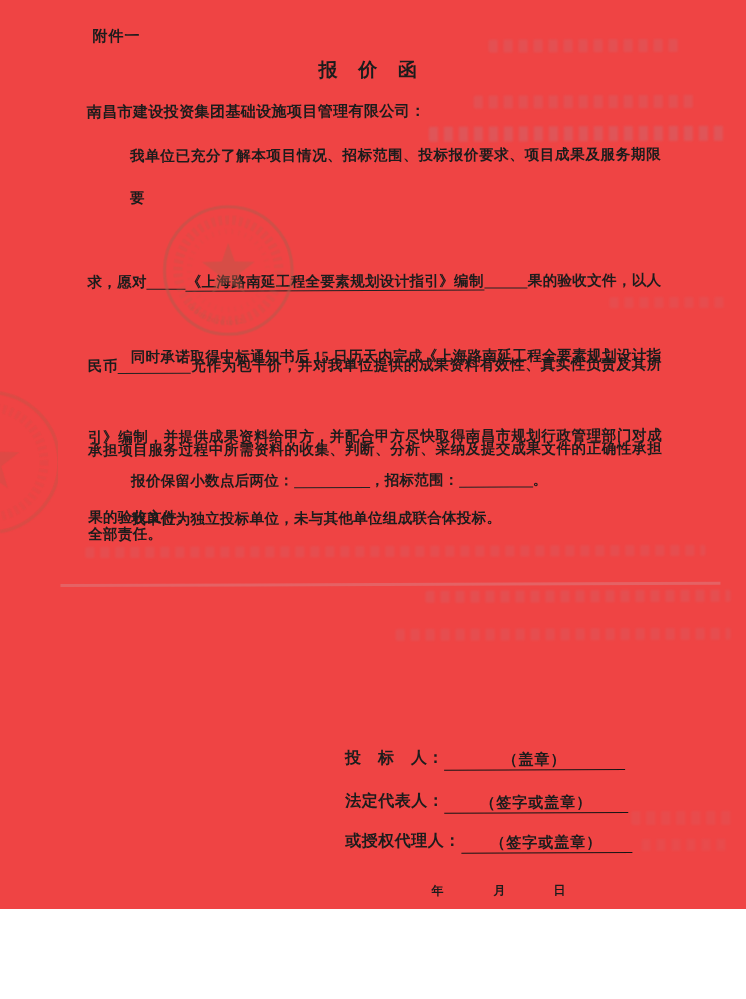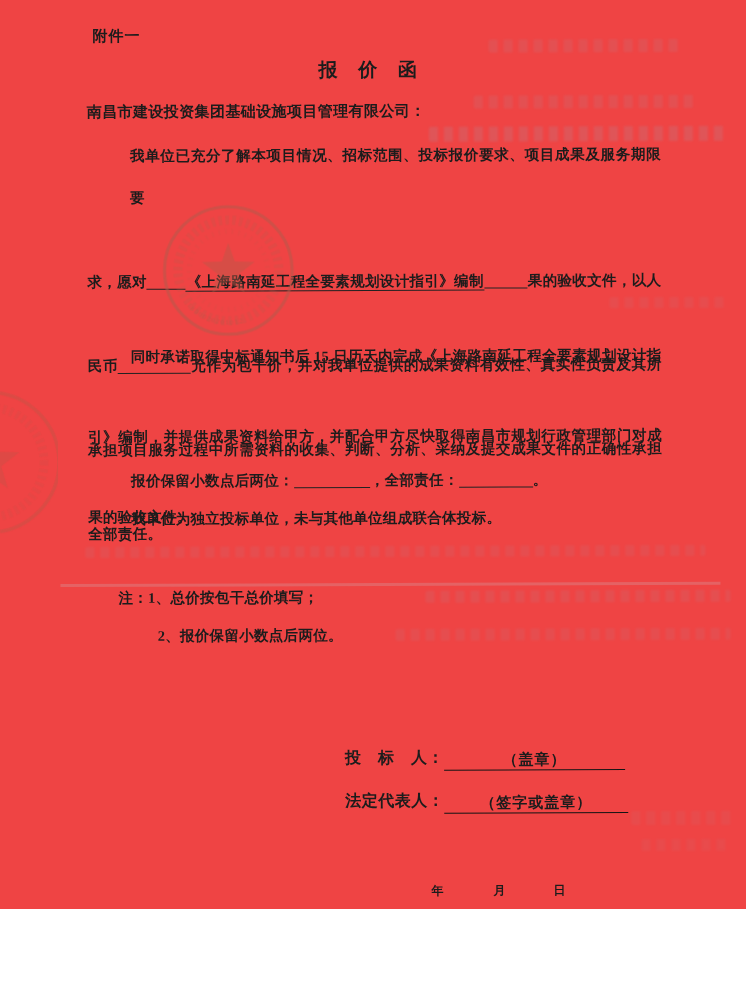--- a/index.html
+++ b/index.html
@@ -69,36 +69,37 @@
     </div>
 
     <div class="para p2" style="top:336px;">
       <div class="ln fill ind">同时承诺取得中标通知书后 15 日历天内完成《上海路南延工程全要素规划设计指</div>
       <div class="ln fill">引》编制，并提供成果资料给甲方，并配合甲方尽快取得南昌市规划行政管理部门对成</div>
       <div class="ln">果的验收文件。</div>
     </div>
 
     <div class="para" style="top:459px;">
       <div class="ln ind">
-        <span>报价保留小数点后两位：</span><span class="blank w76"></span><span>，全部责任：</span><span class="blank w74"></span><span>。</span>
+        <span>报价保留小数点后两位：</span><span class="blank w76"></span><span>，招标范围：</span><span class="blank w74"></span><span>。</span>
       </div>
     </div>
 
     <div class="para" style="top:497px;">
       <div class="ln ind">我单位为独立投标单位，未与其他单位组成联合体投标。</div>
     </div>
 
-    <div class="abs note note1">注：1、总价按包干总价填写；</div>
-    <div class="abs note note2">2、报价保留小数点后两位。</div>
 
     <div class="sigrow sig1">
       <span>投　标　人：</span><span class="sigline sl1">（盖章）</span>
     </div>
     <div class="sigrow sig2">
       <span>法定代表人：</span><span class="sigline sl2">（签字或盖章）</span>
+    </div>
+    <div class="sigrow sig3">
+      <span>或授权代理人：</span><span class="sigline sl3">（签字或盖章）</span>
     </div>
     <div class="abs daterow">
       <span>年</span><span class="m">月</span><span class="d">日</span>
     </div>
 
     <div class="abs stamp-main">
       <svg width="140" height="140" viewBox="0 0 136 136">
         <defs>
           <filter id="sb">
               <feGaussianBlur stdDeviation="0.55"></feGaussianBlur>

